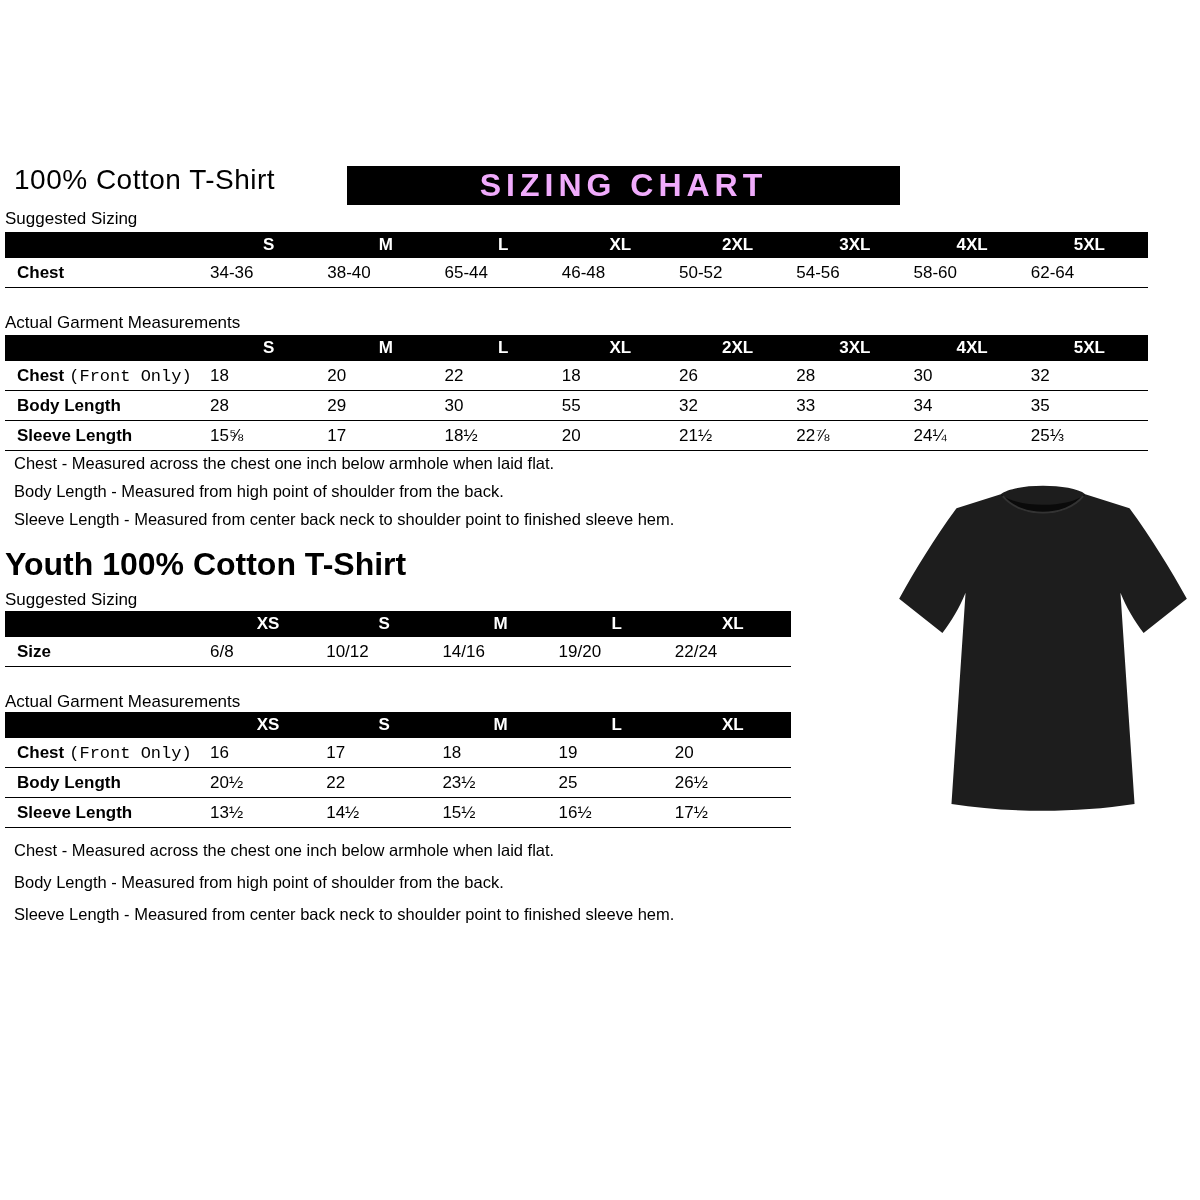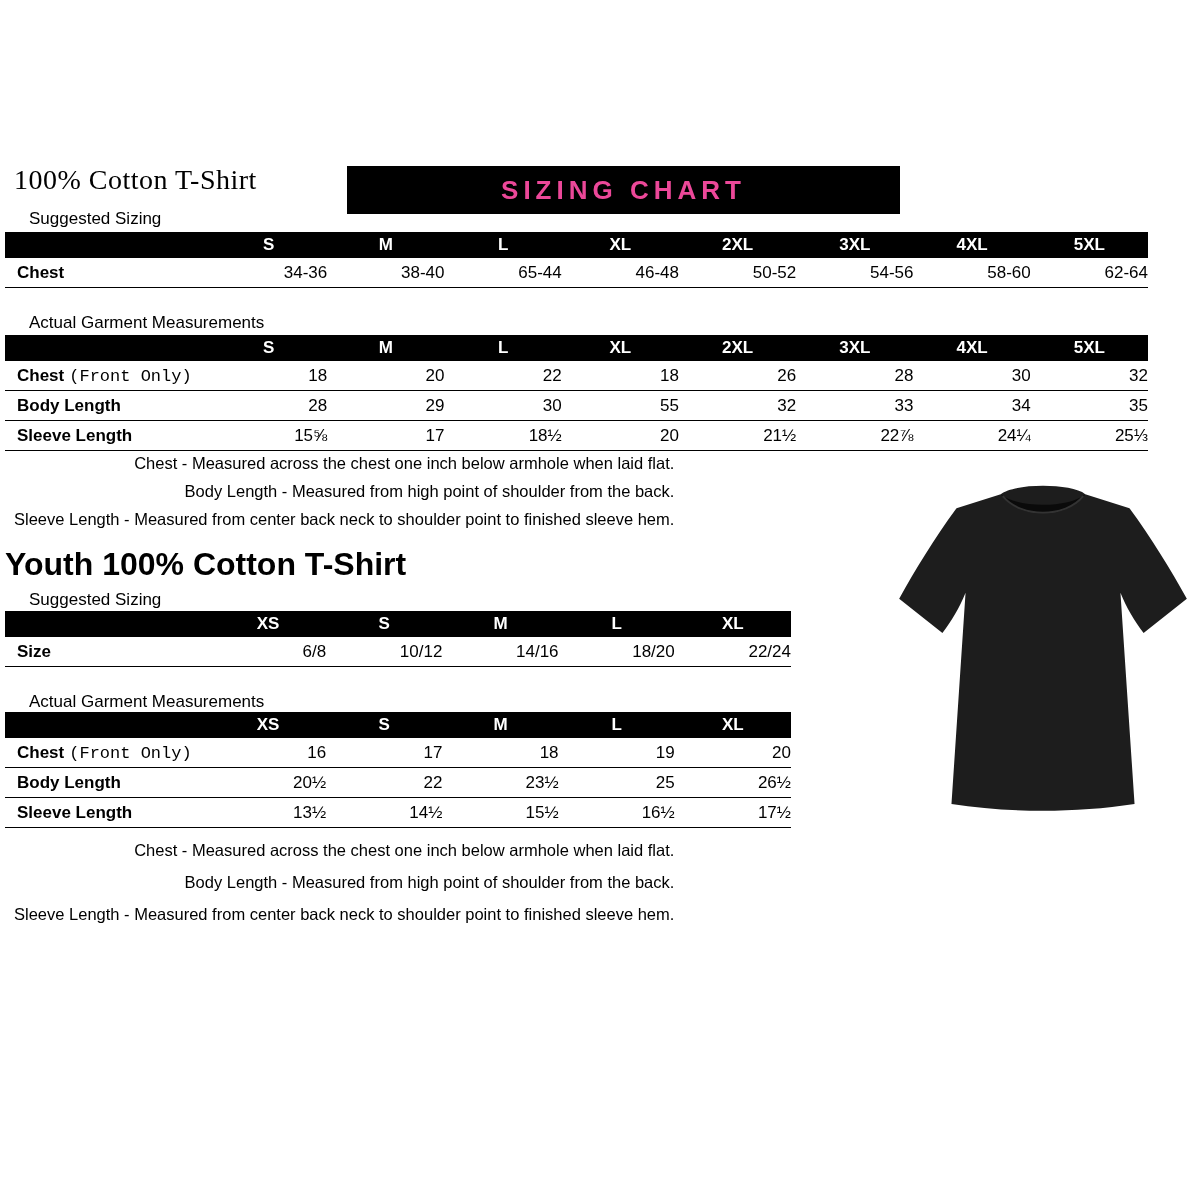--- a/index.html
+++ b/index.html
@@ -6,29 +6,29 @@
   body {
     width: 1200px; height: 1200px;
     background: #ffffff;
     color: #000;
     font-family: "Liberation Sans", sans-serif;
     position: relative;
     overflow: hidden;
   }
   .abs { position: absolute; }
 
-  #title { left: 14px; top: 164px; font-size: 28px; letter-spacing: .5px; font-family: Liberation Serif, serif; }
+  #title { left: 14px; top: 164px; font-size: 28px; letter-spacing: .5px; }
   #banner {
-    left: 347px; top: 166px; width: 553px; height: 48px;
-    background: #000; color: #ec4899;
+    left: 347px; top: 166px; width: 553px; height: 39px;
+    background: #000; color: #f0abfc;
     display: flex; align-items: center; justify-content: center;
-    font-weight: bold; font-size: 26px; letter-spacing: 5px;
-  }
-
-  .caption { font-size: 17px; margin-left: 24px; }
+    font-weight: bold; font-size: 32px; letter-spacing: 5px;
+  }
+
+  .caption { font-size: 17px; }
   #cap-adult-sugg   { left: 5px; top: 209px; }
   #cap-adult-garm   { left: 5px; top: 313px; }
   #cap-youth-sugg   { left: 5px; top: 590px; }
   #cap-youth-garm   { left: 5px; top: 692px; }
 
   #youth-title { left: 5px; top: 546px; font-size: 32px; font-weight: bold; }
 
   table.tbl {
     border-collapse: collapse;
     table-layout: fixed;
@@ -39,39 +39,39 @@
   .c-label { width: 205px; }
   table.tbl thead th {
     background: #000; color: #fff;
     font-weight: bold;
     height: 26px;
     text-align: center;
     padding: 0;
   }
   table.tbl td {
     height: 29px;
-    text-align: right;
+    text-align: left;
     border-bottom: 1.5px solid #000;
     padding: 0;
   }
   table.tbl td.lbl {
     text-align: left;
     padding-left: 12px;
     white-space: nowrap;
     margin-top: 36px;
   }
   .b { font-weight: bold; }
   .sfx { margin-left: 5px; font-family: Liberation Mono, monospace; }
 
   #t-adult-sugg { left: 5px; top: 232px; }
   #t-adult-garm { left: 5px; top: 335px; }
   #t-youth-sugg { left: 5px; top: 611px; }
   #t-youth-garm { left: 5px; top: 712px; }
 
-  .notes { font-size: 16.5px; text-align: right; }
+  .notes { font-size: 16.5px; }
   #notes-adult { left: 14px; top: 454px; }
   #notes-adult .note { margin-bottom: 9px; }
   #notes-youth { left: 14px; top: 841px; }
   #notes-youth .note { margin-bottom: 13px; }
 
   #tee { left: 896px; top: 470px; width: 294px; height: 344px; }
 </style>
 </head>
 <body>
 
@@ -194,21 +194,21 @@
       <th>L</th>
       <th>XL</th>
     </tr>
   </thead>
   <tbody>
     <tr>
       <td class="lbl"><span class="b">Size</span><span class="sfx"></span></td>
       <td>6/8</td>
       <td>10/12</td>
       <td>14/16</td>
-      <td>18/20</td>
+      <td>19/20</td>
       <td>22/24</td>
     </tr>
   </tbody>
 </table>
 
 <div id="cap-youth-garm" class="abs caption">Actual Garment Measurements</div>
 
 <table id="t-youth-garm" class="abs tbl w-youth">
   <colgroup>
       <col class="c-label">

